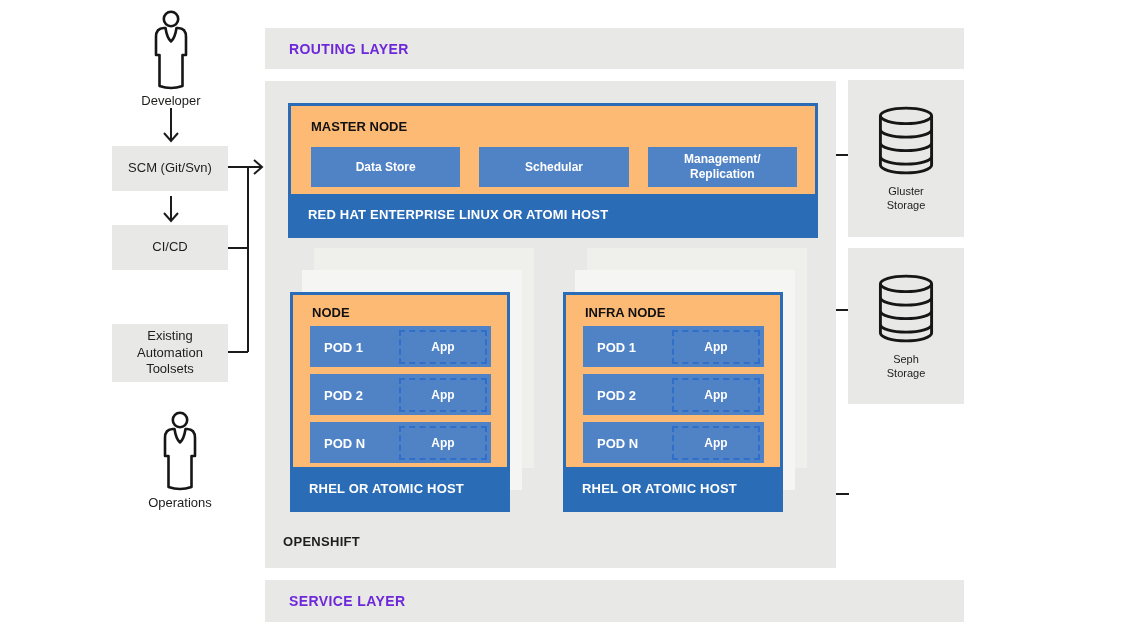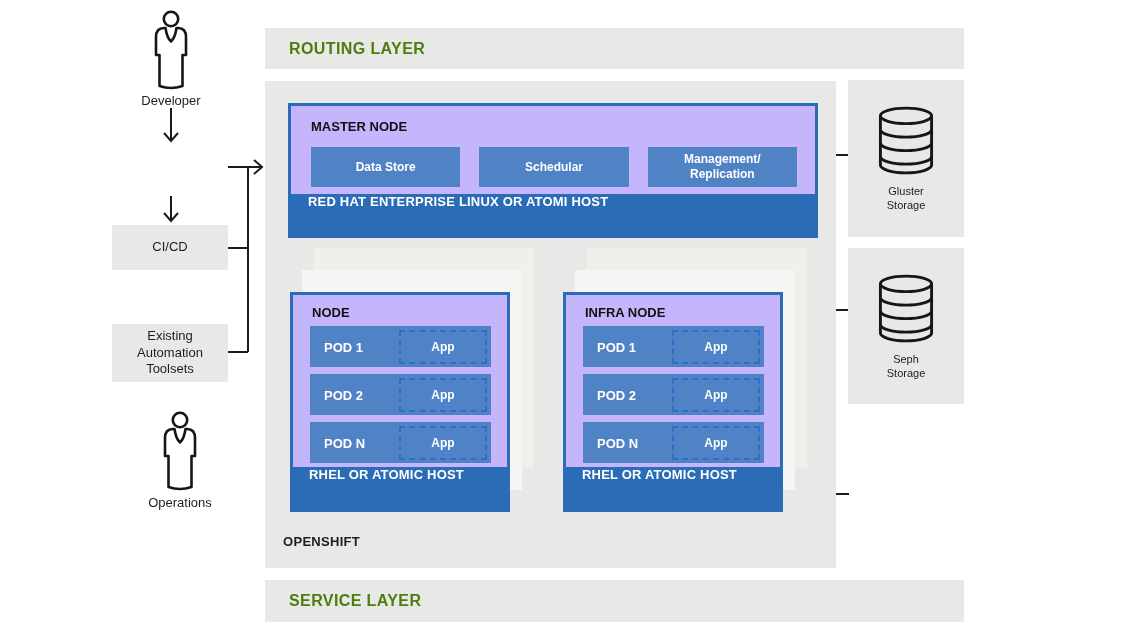--- a/index.html
+++ b/index.html
@@ -3,33 +3,33 @@
 <meta charset="utf-8">
 <style>
   html,body{margin:0;padding:0;background:#ffffff;}
   .canvas{
     position:relative;width:1125px;height:629px;background:#ffffff;
     font-family:"Liberation Sans",sans-serif;color:#1d1d1b;overflow:hidden;
   }
   .abs{position:absolute;}
   .gray-box{background:#e8e8e6;}
   .layer-bar{display:flex;align-items:center;padding-left:24px;box-sizing:border-box;
-    font-size:16px;font-weight:bold;letter-spacing:.4px;color:#4d7c0f;}
+    font-size:14px;font-weight:bold;letter-spacing:.4px;color:#6d28d9;}
   .small-box{display:flex;align-items:center;justify-content:center;text-align:center;
     font-size:13px;line-height:1.3;}
   .pre{white-space:pre-line;}
   .icon-label{width:100px;text-align:center;font-size:13px;}
   .connectors{position:absolute;left:0;top:0;pointer-events:none;}
   .connectors line,.connectors polyline{stroke:#1b1b1b;stroke-width:2;fill:none;}
   .outline-icon{stroke:#161616;fill:none;}
 
-  .blue-node{background:#c4b5fd;border:3px solid #2b6cb7;box-sizing:border-box;}
+  .blue-node{background:#fdba74;border:3px solid #2b6cb7;box-sizing:border-box;}
   .node-title{font-size:13px;font-weight:bold;color:#111;}
   .host-bar{position:absolute;left:0;right:0;bottom:0;background:#2b6cb7;color:#fff;
-    display:flex;font-size:13px;font-weight:bold;letter-spacing:.2px;margin-top:10px;}
+    display:flex;align-items:center;font-size:13px;font-weight:bold;letter-spacing:.2px;margin-top:10px;}
   .components-row{position:absolute;left:20px;right:18px;top:41px;height:40px;
     display:flex;gap:19px;}
   .component-btn{flex:1;background:#5082c6;color:#fff;display:flex;align-items:center;
     justify-content:center;text-align:center;font-size:12px;font-weight:bold;line-height:1.25;}
   .shadow{width:220px;height:220px;}
   .shadow.back{background:#efefec;}
   .shadow.mid{background:#f5f5f3;}
   .pod-row{position:relative;height:41px;background:#5082c6;margin:0 16px 7px 17px;}
   .pod-label{position:absolute;left:14px;top:50%;transform:translateY(-50%);
     color:#fff;font-size:13px;font-weight:bold;}
@@ -65,20 +65,23 @@
     <line x1="836" y1="310" x2="849" y2="310"></line>
     <line x1="836" y1="494" x2="849" y2="494"></line>
   </svg>
 
   <svg class="abs outline-icon" style="left:149px;top:10px" width="44" height="84" viewBox="0 0 44 84" stroke-width="2.6" stroke-linejoin="round">
     <circle cx="22" cy="9" r="7.2"></circle>
     <path d="M7,45 L7,27 Q7,18 15,18 L16.5,18 Q18,28 22,31.5 Q26,28 27.5,18 L29,18 Q37,18 37,27 L37,45 L33.5,45 L33.5,76 Q22,80 10.5,76 L10.5,45 Z"></path>
   </svg>
   <div class="abs icon-label" style="left:121px;top:93px">Developer</div>
 
+  <div class="abs gray-box small-box" style="left:112px;top:146px;width:116px;height:45px">
+    <span>SCM (Git/Svn)</span>
+  </div>
 
   <div class="abs gray-box small-box" style="left:112px;top:225px;width:116px;height:45px">
     <span>CI/CD</span>
   </div>
 
   <div class="abs gray-box small-box" style="left:112px;top:324px;width:116px;height:58px">
     <span class="pre">Existing
 Automation
 Toolsets</span>
   </div>

